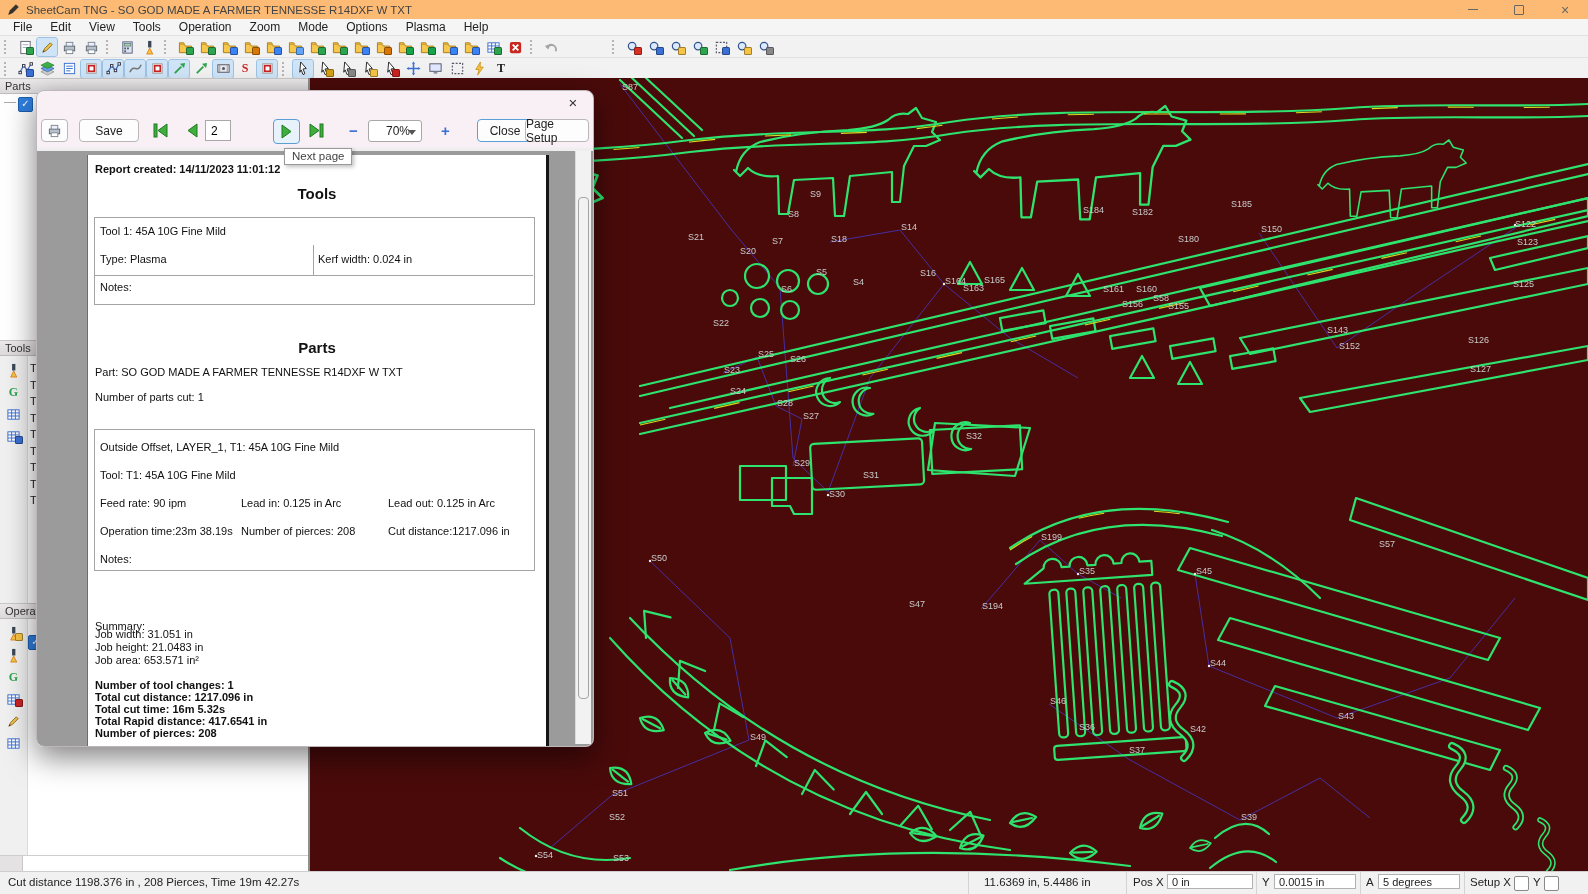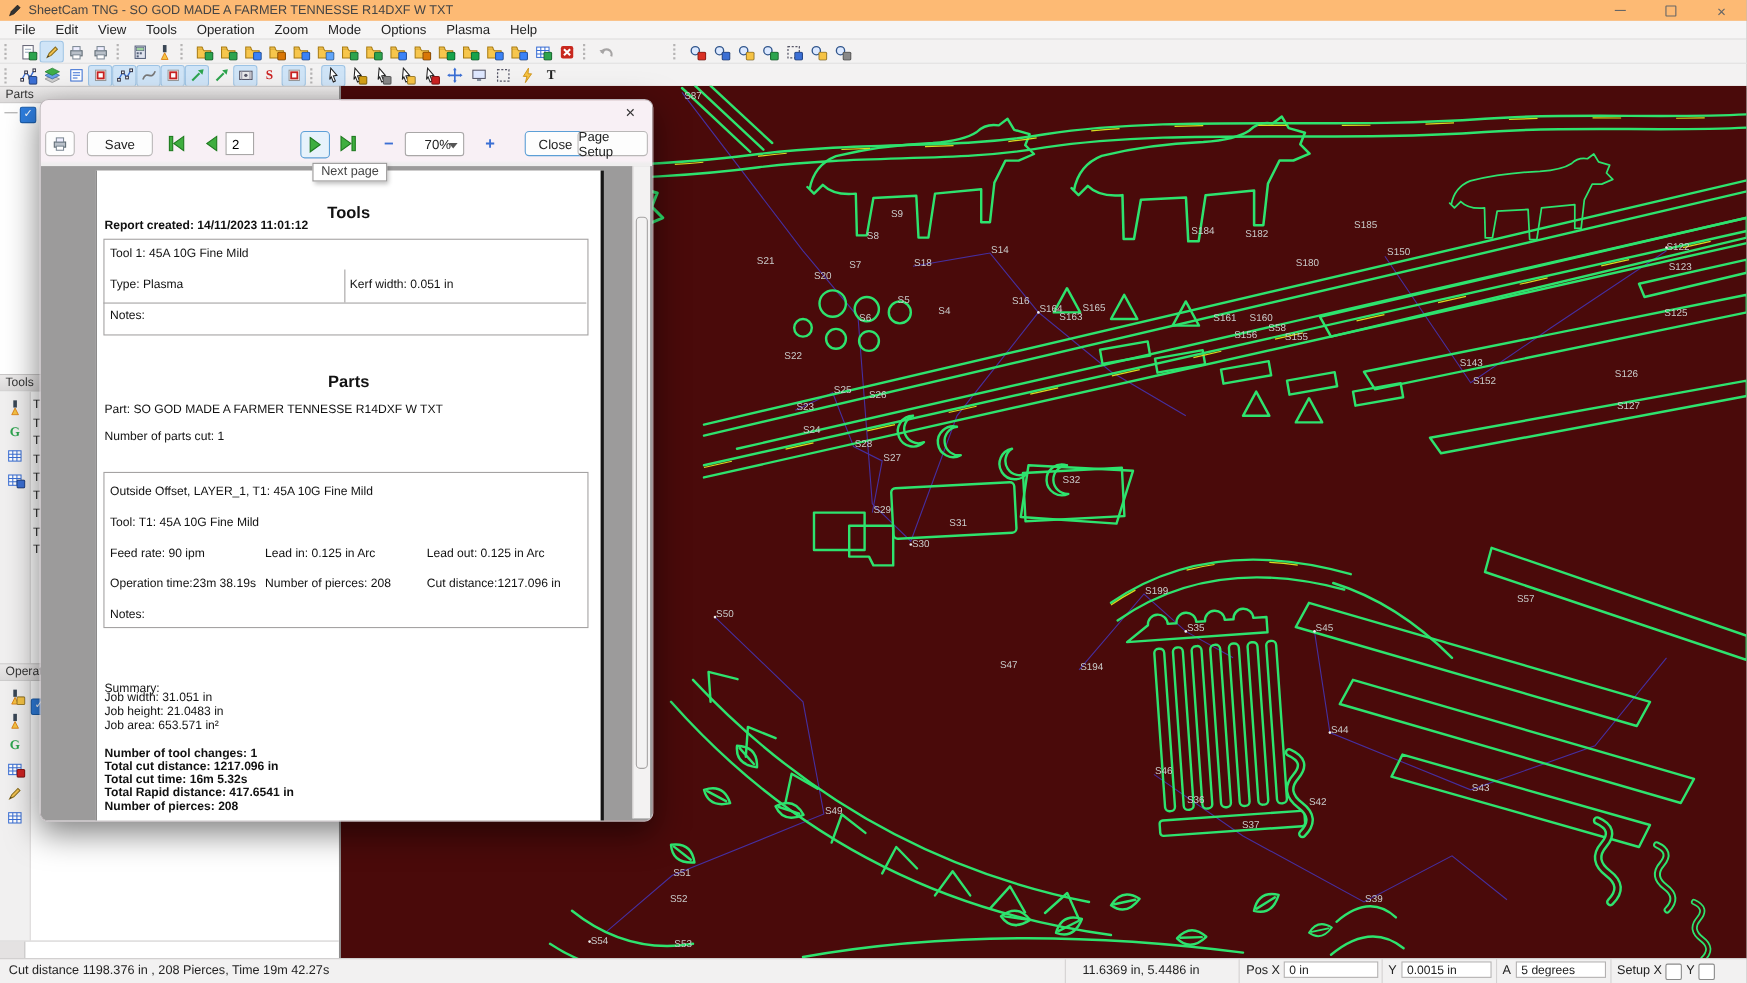--- a/index.html
+++ b/index.html
@@ -60,21 +60,21 @@
   #pg-field{position:absolute;left:168px;top:29px;width:26px;height:21px;border:1px solid #a9a7a7;background:#fff;font-size:12px;text-align:left;padding-left:5px;box-sizing:border-box;font-family:"Liberation Sans",sans-serif;}
   #zoom-combo{position:absolute;left:331px;top:29px;width:54px;height:22px;border:1px solid #a9a7a7;border-radius:3px;background:#fff;font-size:12px;display:flex;align-items:center;padding-left:6px;box-sizing:border-box;justify-content:center;}
   #zoom-combo .chev{position:absolute;right:5px;top:9px;width:0;height:0;border-left:4px solid transparent;border-right:4px solid transparent;border-top:5px solid #555;}
   #preview{position:absolute;left:0;right:0;top:60px;bottom:0;background:#9c9b9b;}
   #page{position:absolute;left:50px;top:4px;width:458px;height:600px;background:#fff;border-left:1px solid #6f6e6e;border-right:3px solid #151515;}
   #vscroll{position:absolute;right:2px;top:0;bottom:2px;width:15px;background:#f3f2f2;border-left:1px solid #dcdada;}
   #vthumb{position:absolute;left:2px;top:46px;width:9px;height:500px;border:1px solid #a5a3a3;border-radius:4px;background:#f3f2f2;}
   #tooltip{position:absolute;left:247px;top:57px;background:#ffffff;border:1px solid #9a9898;padding:1px 7px 2px 7px;font-size:11.5px;color:#444;box-shadow:2px 2px 4px rgba(0,0,0,.25);white-space:nowrap;z-index:9;}
   
   .rp{position:absolute;font-size:11px;color:#111;white-space:nowrap;}
-  .rpb{font-weight:bold;margin-top:36px;}
+  .rpb{font-weight:bold;}
   .rph{position:absolute;left:0;right:0;text-align:center;font-size:15px;font-weight:bold;color:#111;}
   .rbox{position:absolute;border:1px solid #a5a3a3;}
   .rline{font-size:11px;color:#111;white-space:nowrap;}
   #sum1 .rline{line-height:13px;}
   #sum2 .rline{line-height:12px;font-weight:bold;}
   .hline{position:absolute;height:1px;background:#a5a3a3;}
   .vline{position:absolute;width:1px;background:#a5a3a3;}
   svg{display:block;}
 </style>
 </head>
@@ -878,21 +878,21 @@
 
     <div id="preview">
       <div id="page">
         <div class="rp rpb" style="left:7px;top:8px">Report created: 14/11/2023 11:01:12</div>
         <div class="rph" style="top:30px">Tools</div>
         <div class="rbox" style="left:6px;top:62px;width:439px;height:86px"></div>
         <div class="vline" style="left:225px;top:90px;height:30px"></div>
         <div class="hline" style="left:6px;top:120px;width:439px"></div>
         <div class="rp" style="left:12px;top:70px">Tool 1: 45A 10G Fine Mild</div>
         <div class="rp" style="left:12px;top:98px">Type: Plasma</div>
-        <div class="rp" style="left:230px;top:98px">Kerf width: 0.051 in</div>
+        <div class="rp" style="left:230px;top:98px">Kerf width: 0.024 in</div>
         <div class="rp" style="left:12px;top:126px">Notes:</div>
         <div class="rph" style="top:184px">Parts</div>
         <div class="rp" style="left:7px;top:211px">Part: SO GOD MADE A FARMER TENNESSE R14DXF W TXT</div>
         <div class="rp" style="left:7px;top:236px">Number of parts cut: 1</div>
         <div class="rbox" style="left:6px;top:274px;width:439px;height:140px"></div>
         <div class="rp" style="left:12px;top:286px">Outside Offset, LAYER_1, T1: 45A 10G Fine Mild</div>
         <div class="rp" style="left:12px;top:314px">Tool: T1: 45A 10G Fine Mild</div>
         <div class="rp" style="left:12px;top:342px">Feed rate: 90 ipm</div>
         <div class="rp" style="left:153px;top:342px">Lead in: 0.125 in Arc</div>
         <div class="rp" style="left:300px;top:342px">Lead out: 0.125 in Arc</div>

